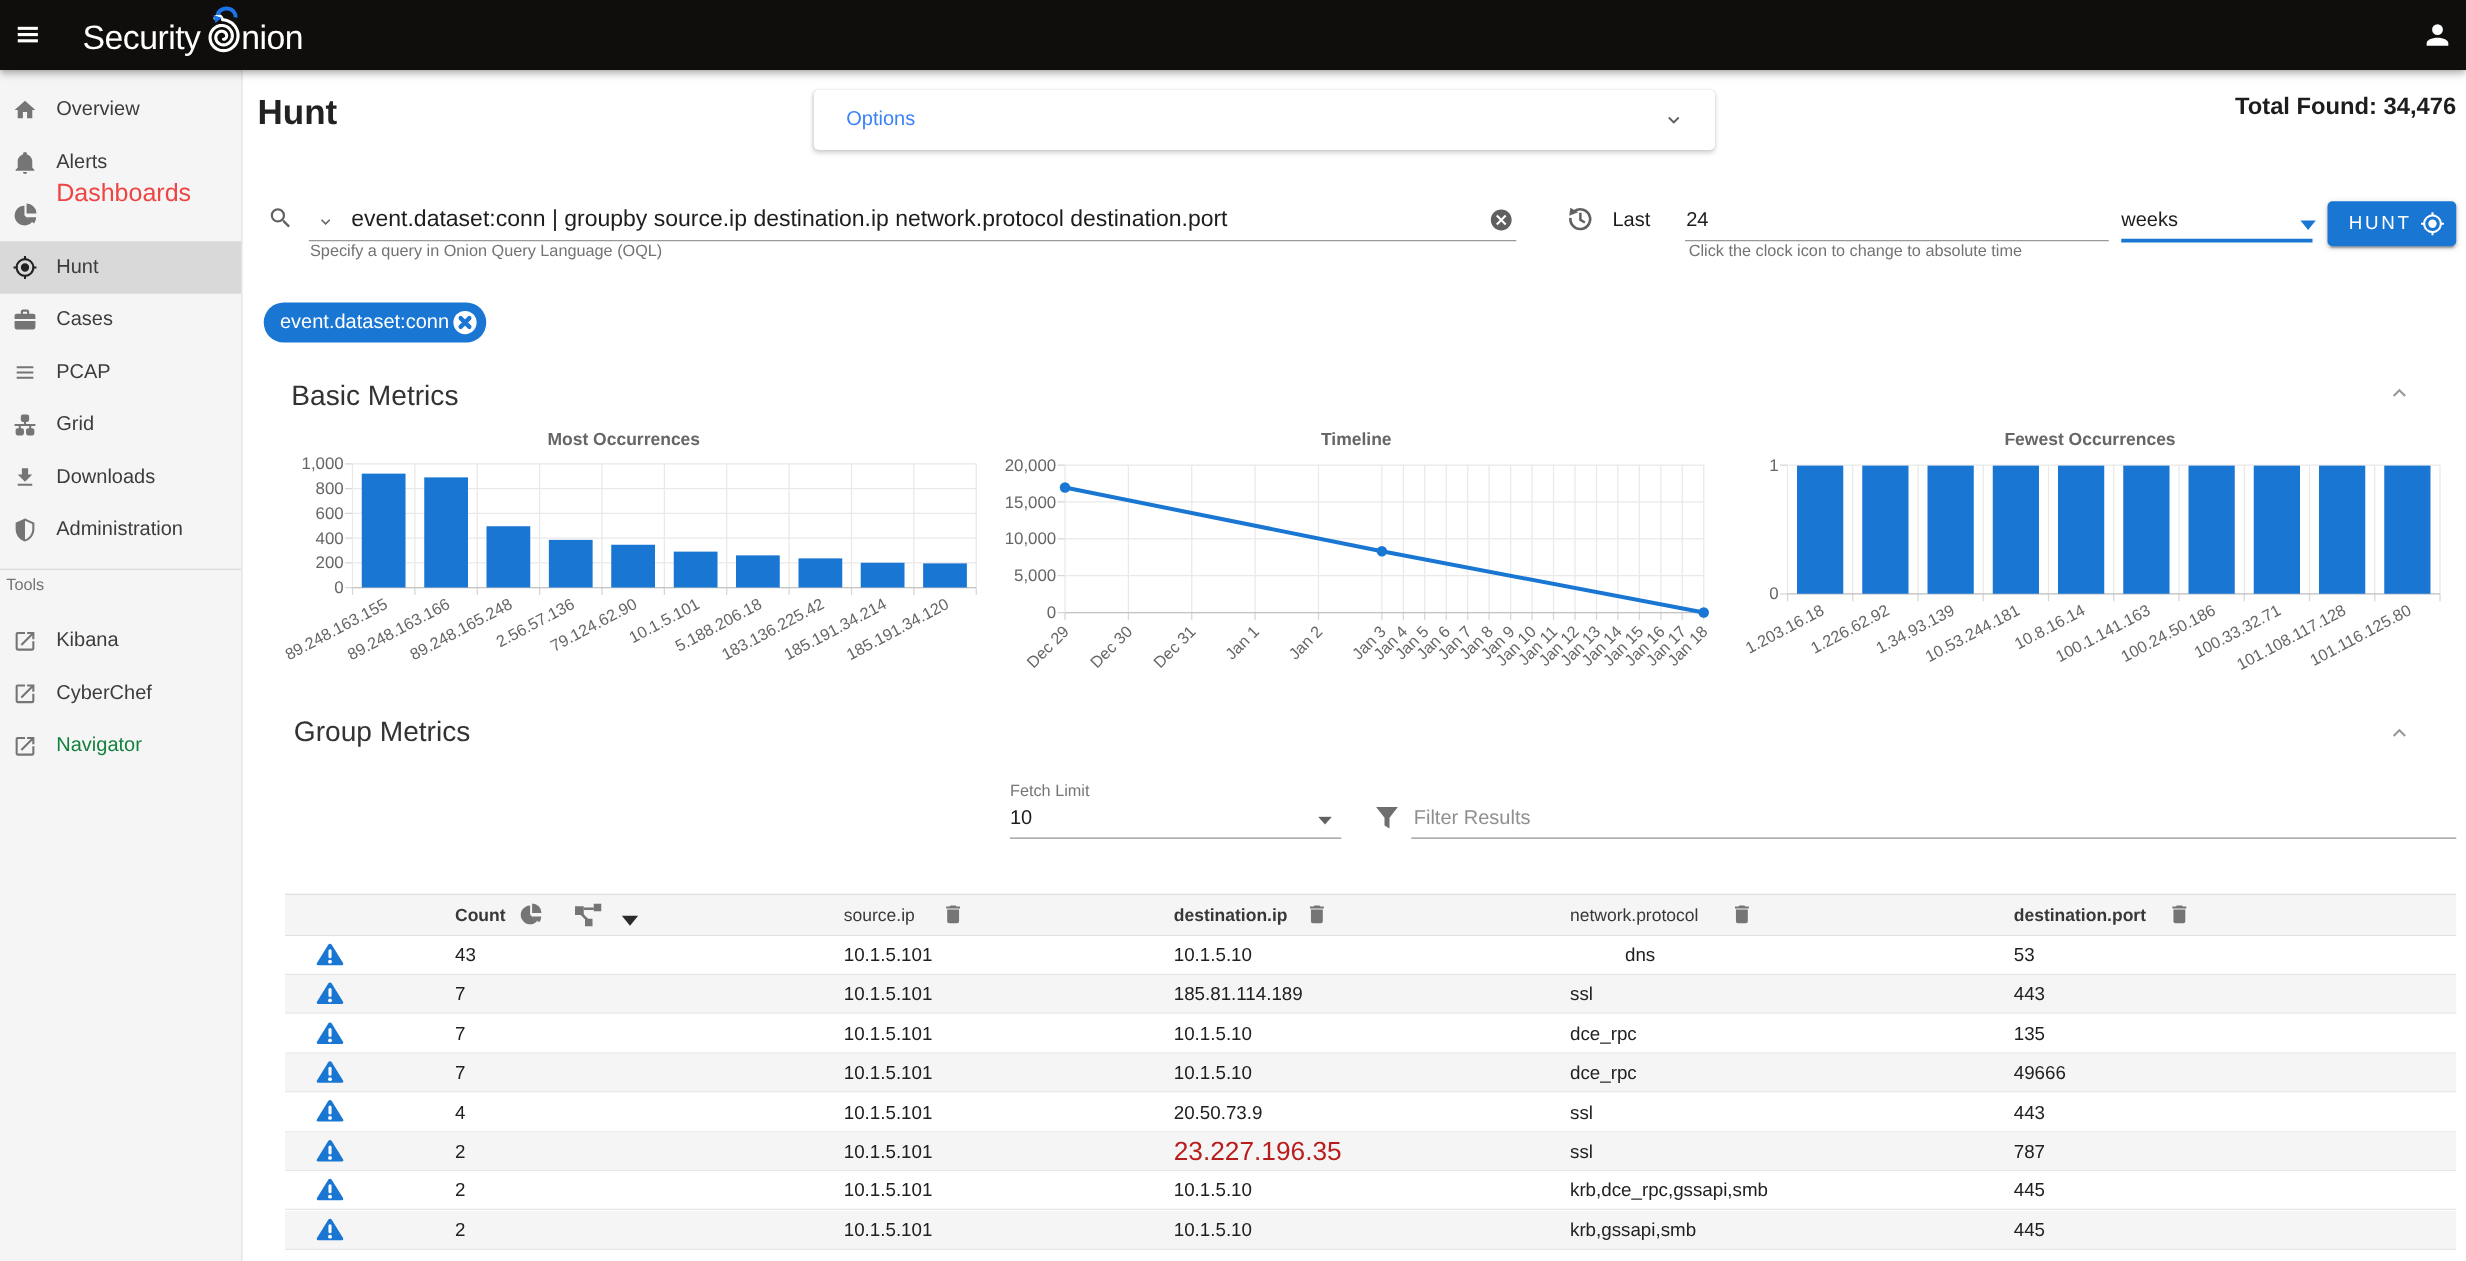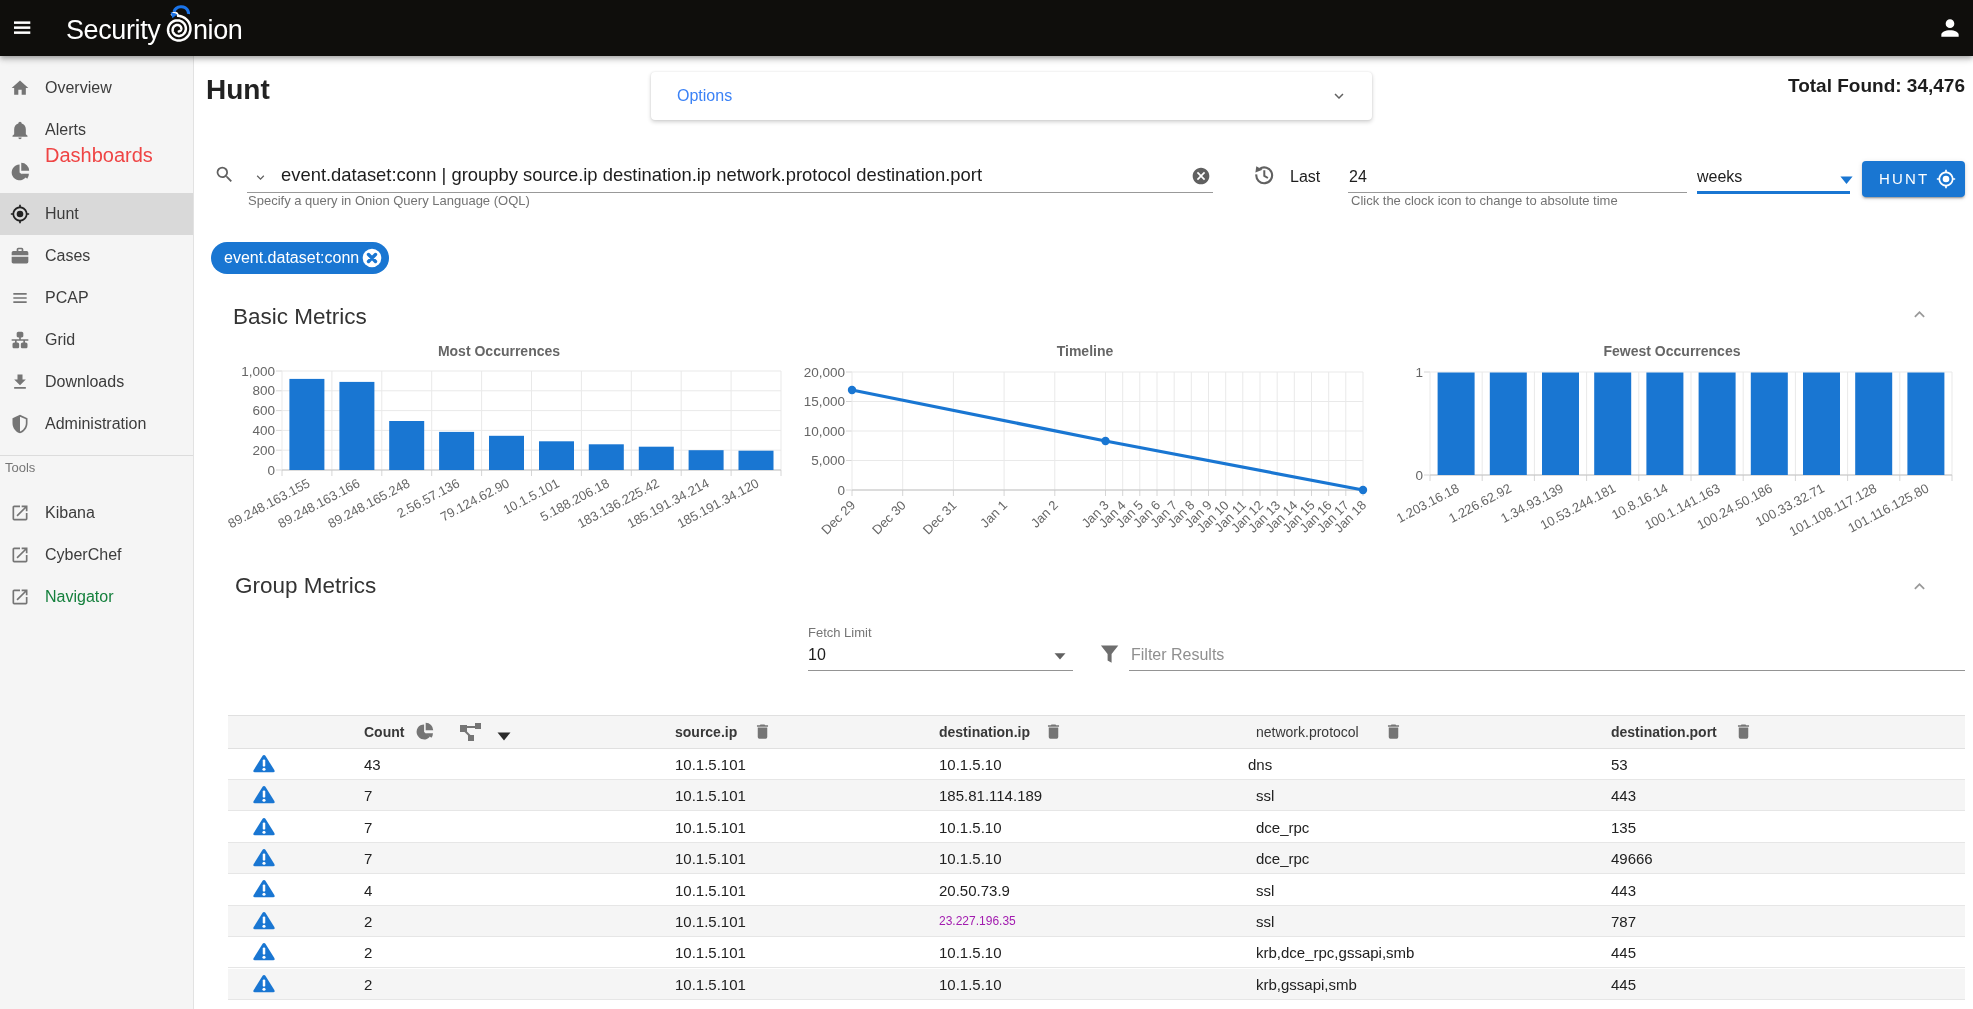--- a/index.html
+++ b/index.html
@@ -348,21 +348,21 @@
 <svg class="abs" style="left:459px;top:722px" width="24" height="20" viewBox="0 0 24 20">
 <rect x="1" y="3" width="7" height="7" fill="#757575"></rect>
 <rect x="16" y="1" width="6" height="6" fill="#757575"></rect>
 <rect x="9" y="13" width="6" height="6" fill="#757575"></rect>
 <line x1="8" y1="5" x2="16" y2="5" stroke="#757575" stroke-width="2"></line>
 <line x1="6" y1="9" x2="11" y2="14" stroke="#757575" stroke-width="2"></line>
 </svg>
 <svg class="abs" style="left:497px;top:732px" width="14" height="9" viewBox="0 0 14 9">
     <path fill="#2b2b2b" d="M0.5,0.5L13.5,0.5L7,8.5Z"></path>
   </svg>
-<div class="abs" style="left:675px;top:722.8px;font-size:14px;line-height:18px;font-weight:bold;color:#383838">source.ip</div>
+<div class="abs" style="left:675px;top:722.8px;font-size:14px;line-height:18px;font-weight:normal;color:#383838">source.ip</div>
 <svg style="position:absolute;left:753px;top:722px" width="19" height="19" viewBox="0 0 24 24">
     <path fill="#757575" d="M19,4H15.5L14.5,3H9.5L8.5,4H5V6H19M6,19A2,2 0 0,0 8,21H16A2,2 0 0,0 18,19V7H6V19Z"></path>
   </svg>
 <div class="abs" style="left:939px;top:722.8px;font-size:14px;line-height:18px;font-weight:bold;color:#383838">destination.ip</div>
 <svg style="position:absolute;left:1044px;top:722px" width="19" height="19" viewBox="0 0 24 24">
     <path fill="#757575" d="M19,4H15.5L14.5,3H9.5L8.5,4H5V6H19M6,19A2,2 0 0,0 8,21H16A2,2 0 0,0 18,19V7H6V19Z"></path>
   </svg>
 <div class="abs" style="left:1256px;top:722.8px;font-size:14px;line-height:18px;font-weight:normal;color:#383838">network.protocol</div>
 <svg style="position:absolute;left:1384px;top:722px" width="19" height="19" viewBox="0 0 24 24">
     <path fill="#757575" d="M19,4H15.5L14.5,3H9.5L8.5,4H5V6H19M6,19A2,2 0 0,0 8,21H16A2,2 0 0,0 18,19V7H6V19Z"></path>
@@ -373,21 +373,21 @@
   </svg>
 <div class="abs" style="left:228px;top:748.6px;width:1737px;height:31.4px;background:#fff;border-bottom:1px solid #e6e6e6"></div>
 <svg class="abs" style="left:253px;top:754px" width="22" height="20" viewBox="0 0 22 20">
     <path fill="#1976d2" d="M9.6,1.7 A1.7,1.7 0 0 1 12.4,1.7 L21.3,16.1 Q22.5,18.2 20.1,18.2 H1.9 Q-0.5,18.2 0.7,16.1 Z"></path>
     <rect x="9.75" y="5.4" width="2.5" height="7.2" rx="1.2" fill="#fff"></rect>
     <circle cx="11" cy="15.3" r="1.55" fill="#fff"></circle>
   </svg>
 <div class="abs" style="left:364px;top:754.8px;font-size:15px;line-height:19px;color:#212121">43</div>
 <div class="abs" style="left:675px;top:754.8px;font-size:15px;line-height:19px;color:#212121">10.1.5.101</div>
 <div class="abs" style="left:939px;top:754.8px;font-size:15px;line-height:19px;color:#212121">10.1.5.10</div>
-<div class="abs" style="left:1248px;top:754.8px;font-size:15px;line-height:19px;color:#212121">dns</div>
+<div class="abs" style="left:1300px;top:754.8px;font-size:15px;line-height:19px;color:#212121">dns</div>
 <div class="abs" style="left:1611px;top:754.8px;font-size:15px;line-height:19px;color:#212121">53</div>
 <div class="abs" style="left:228px;top:780.0px;width:1737px;height:31.4px;background:#f5f5f5;border-bottom:1px solid #e6e6e6"></div>
 <svg class="abs" style="left:253px;top:785px" width="22" height="20" viewBox="0 0 22 20">
     <path fill="#1976d2" d="M9.6,1.7 A1.7,1.7 0 0 1 12.4,1.7 L21.3,16.1 Q22.5,18.2 20.1,18.2 H1.9 Q-0.5,18.2 0.7,16.1 Z"></path>
     <rect x="9.75" y="5.4" width="2.5" height="7.2" rx="1.2" fill="#fff"></rect>
     <circle cx="11" cy="15.3" r="1.55" fill="#fff"></circle>
   </svg>
 <div class="abs" style="left:364px;top:786.2px;font-size:15px;line-height:19px;color:#212121">7</div>
 <div class="abs" style="left:675px;top:786.2px;font-size:15px;line-height:19px;color:#212121">10.1.5.101</div>
 <div class="abs" style="left:939px;top:786.2px;font-size:15px;line-height:19px;color:#212121">185.81.114.189</div>
@@ -427,21 +427,21 @@
 <div class="abs" style="left:1256px;top:880.5px;font-size:15px;line-height:19px;color:#212121">ssl</div>
 <div class="abs" style="left:1611px;top:880.5px;font-size:15px;line-height:19px;color:#212121">443</div>
 <div class="abs" style="left:228px;top:905.7px;width:1737px;height:31.4px;background:#f5f5f5;border-bottom:1px solid #e6e6e6"></div>
 <svg class="abs" style="left:253px;top:911px" width="22" height="20" viewBox="0 0 22 20">
     <path fill="#1976d2" d="M9.6,1.7 A1.7,1.7 0 0 1 12.4,1.7 L21.3,16.1 Q22.5,18.2 20.1,18.2 H1.9 Q-0.5,18.2 0.7,16.1 Z"></path>
     <rect x="9.75" y="5.4" width="2.5" height="7.2" rx="1.2" fill="#fff"></rect>
     <circle cx="11" cy="15.3" r="1.55" fill="#fff"></circle>
   </svg>
 <div class="abs" style="left:364px;top:911.9px;font-size:15px;line-height:19px;color:#212121">2</div>
 <div class="abs" style="left:675px;top:911.9px;font-size:15px;line-height:19px;color:#212121">10.1.5.101</div>
-<div class="abs" style="left:939px;top:911.9px;font-size:12px;line-height:19px;color:#a21caf">23.227.196.35</div>
+<div class="abs" style="left:939px;top:911.9px;font-size:21px;line-height:19px;color:#b91c1c">23.227.196.35</div>
 <div class="abs" style="left:1256px;top:911.9px;font-size:15px;line-height:19px;color:#212121">ssl</div>
 <div class="abs" style="left:1611px;top:911.9px;font-size:15px;line-height:19px;color:#212121">787</div>
 <div class="abs" style="left:228px;top:937.1px;width:1737px;height:31.4px;background:#fff;border-bottom:1px solid #e6e6e6"></div>
 <svg class="abs" style="left:253px;top:942px" width="22" height="20" viewBox="0 0 22 20">
     <path fill="#1976d2" d="M9.6,1.7 A1.7,1.7 0 0 1 12.4,1.7 L21.3,16.1 Q22.5,18.2 20.1,18.2 H1.9 Q-0.5,18.2 0.7,16.1 Z"></path>
     <rect x="9.75" y="5.4" width="2.5" height="7.2" rx="1.2" fill="#fff"></rect>
     <circle cx="11" cy="15.3" r="1.55" fill="#fff"></circle>
   </svg>
 <div class="abs" style="left:364px;top:943.3px;font-size:15px;line-height:19px;color:#212121">2</div>
 <div class="abs" style="left:675px;top:943.3px;font-size:15px;line-height:19px;color:#212121">10.1.5.101</div>

